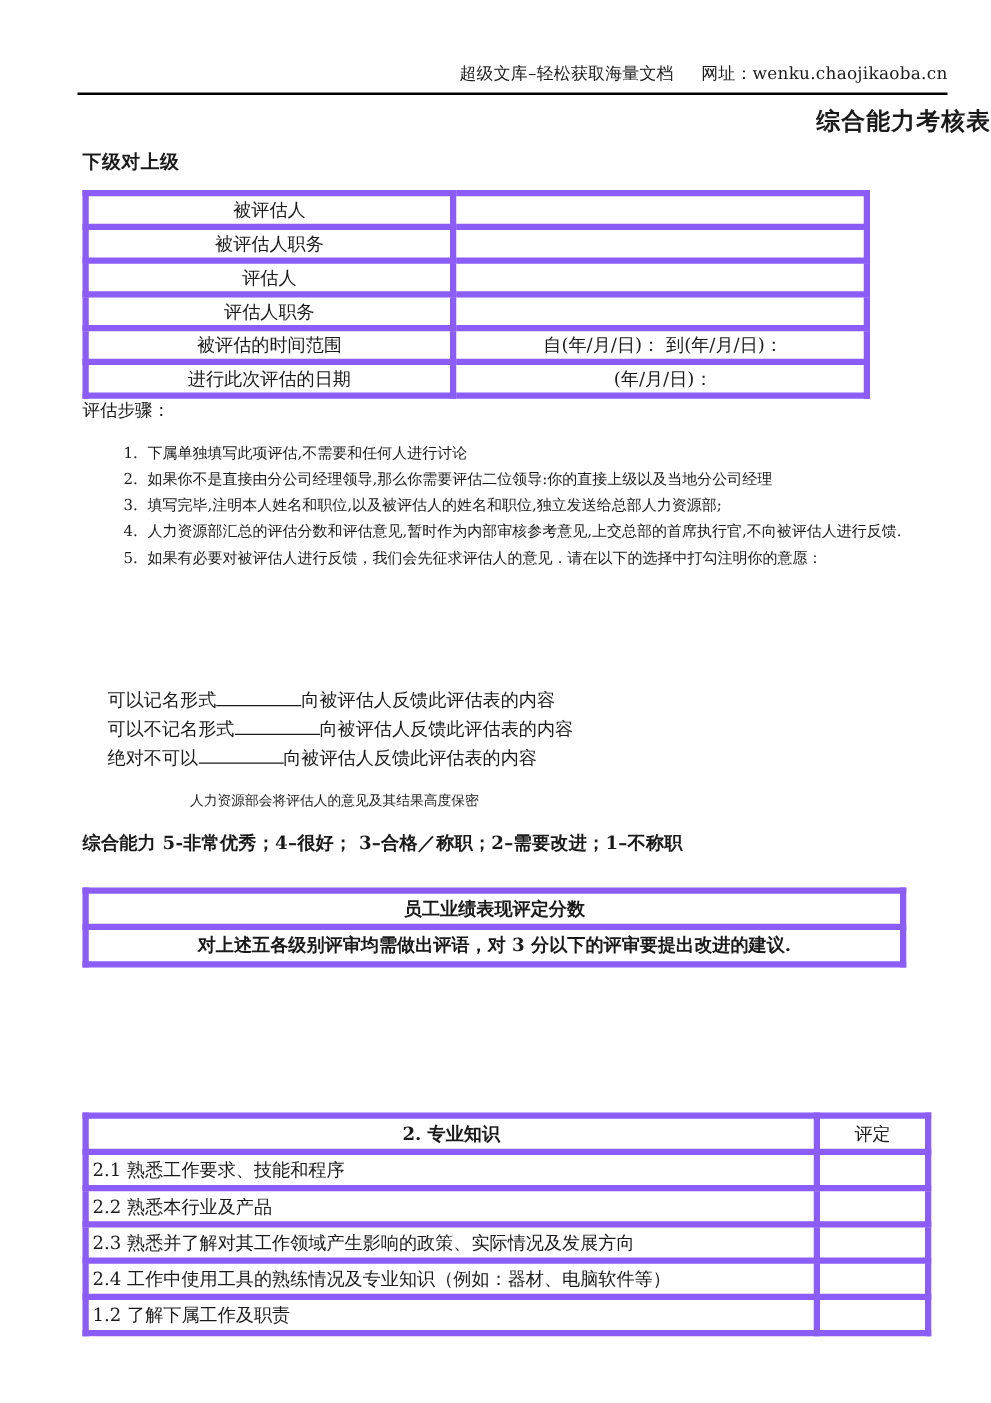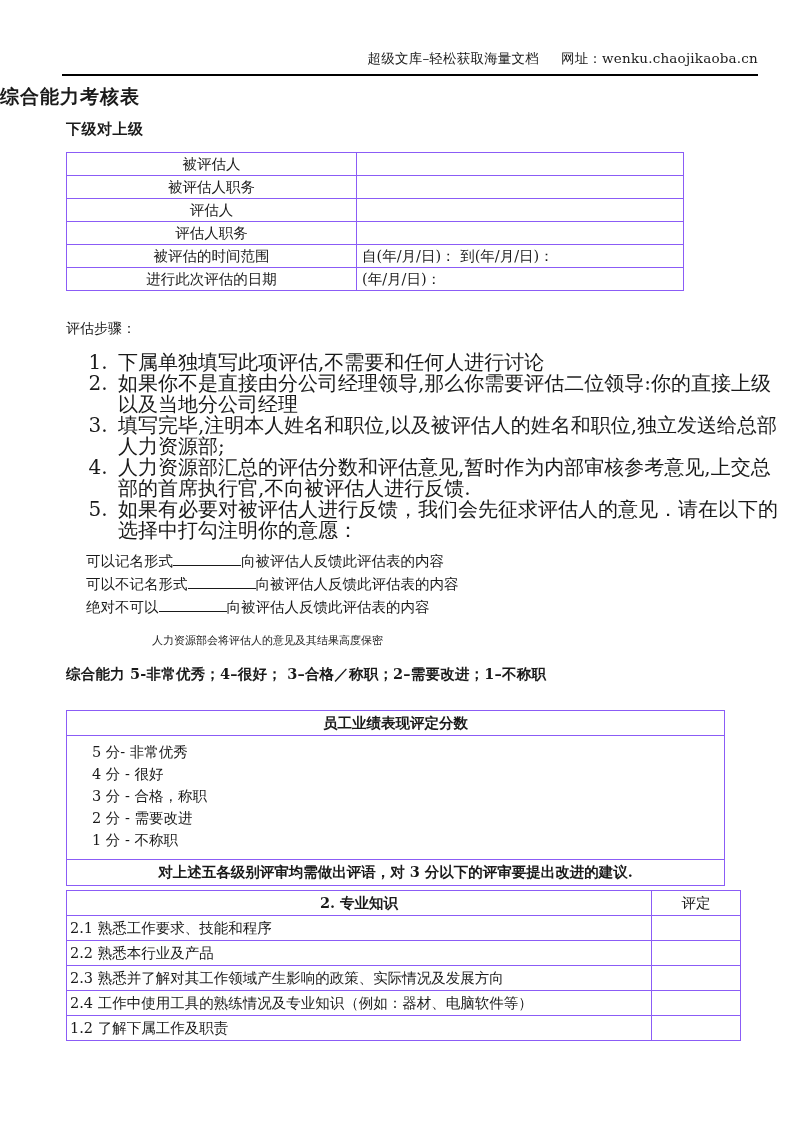--- a/index.html
+++ b/index.html
@@ -45,41 +45,41 @@
     height: 2px;
     background: #000000;
   }
 
   
   .doc-title {
     position: absolute;
     left: 0;
     top: 84px;
     width: 793px;
-    text-align: left;
+    text-align: right;
     font-size: 19px;
     font-weight: bold;
     letter-spacing: 1px;
   }
   .section-label {
     position: absolute;
     left: 66px;
     top: 120px;
     font-size: 15px;
     font-weight: bold;
     letter-spacing: 0.5px;
   }
 
   
   table {
     border-collapse: collapse;
     table-layout: fixed;
   }
   td, th {
-    border: 1px solid #8b5cf6;
+    border: 5px solid #8b5cf6;
     padding: 0;
     font-weight: normal;
     vertical-align: middle;
   }
 
   
   .info-table {
     position: absolute;
     left: 66px;
     top: 152px;
@@ -88,40 +88,40 @@
   .info-table td {
     height: 22px;
     font-size: 14.5px;
   }
   .info-table td.lbl {
     width: 289px;
     text-align: center;
   }
   .info-table td.val {
     width: 321px;
-    text-align: left;
+    text-align: center;
     padding-left: 5px;
     margin-top: 20px;
   }
 
   
   .steps-intro {
     position: absolute;
     left: 66px;
     top: 320px;
     font-size: 14px;
   }
   .steps-list {
     position: absolute;
     left: 66px;
     top: 352px;
     width: 676px;
     margin: 0;
     padding-left: 48px;
-    font-size: 20px;
+    font-size: 12px;
     line-height: 21px;
   }
   .steps-list li {
     margin: 0;
     padding-left: 4px;
   }
 
   
   .opt-lines {
     position: absolute;
@@ -276,31 +276,20 @@
   <div class="confidential-note">人力资源部会将评估人的意见及其结果高度保密</div>
 
   <div class="scale-legend">综合能力 5-非常优秀；4–很好； 3–合格／称职；2–需要改进；1–不称职</div>
 
   <table class="score-table">
     <tbody>
       <tr>
         <td class="score-head">员工业绩表现评定分数</td>
       </tr>
       <tr>
-        <td class="score-body">
-          <ul>
-            <li>5 分- 非常优秀</li>
-            <li>4 分 - 很好</li>
-            <li>3 分 - 合格，称职</li>
-            <li>2 分 - 需要改进</li>
-            <li>1 分 - 不称职</li>
-          </ul>
-        </td>
-      </tr>
-      <tr>
         <td class="score-foot">对上述五各级别评审均需做出评语，对 3 分以下的评审要提出改进的建议.</td>
       </tr>
     </tbody>
   </table>
 
   <table class="know-table">
     <colgroup>
       <col class="c-item">
       <col class="c-rate">
     </colgroup>

